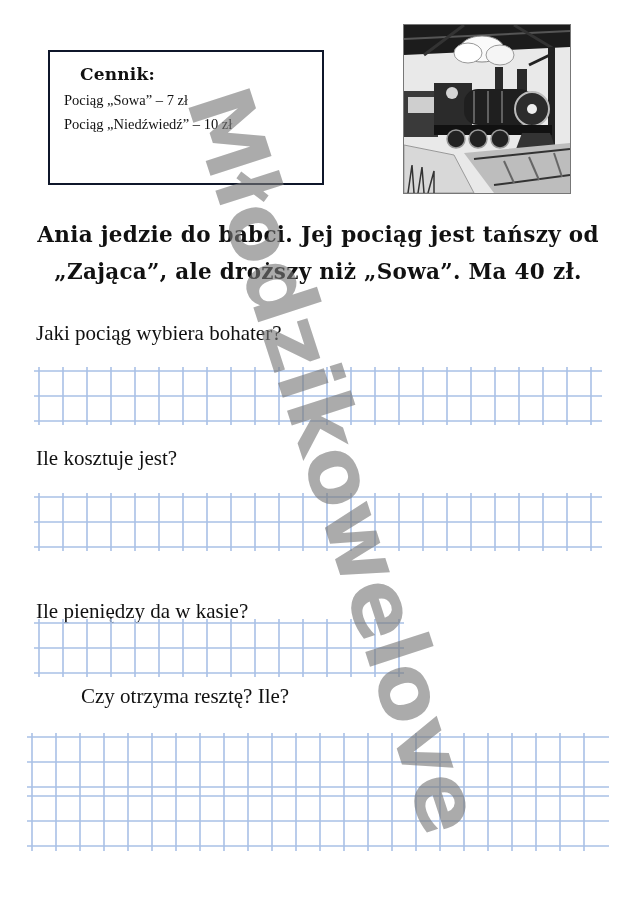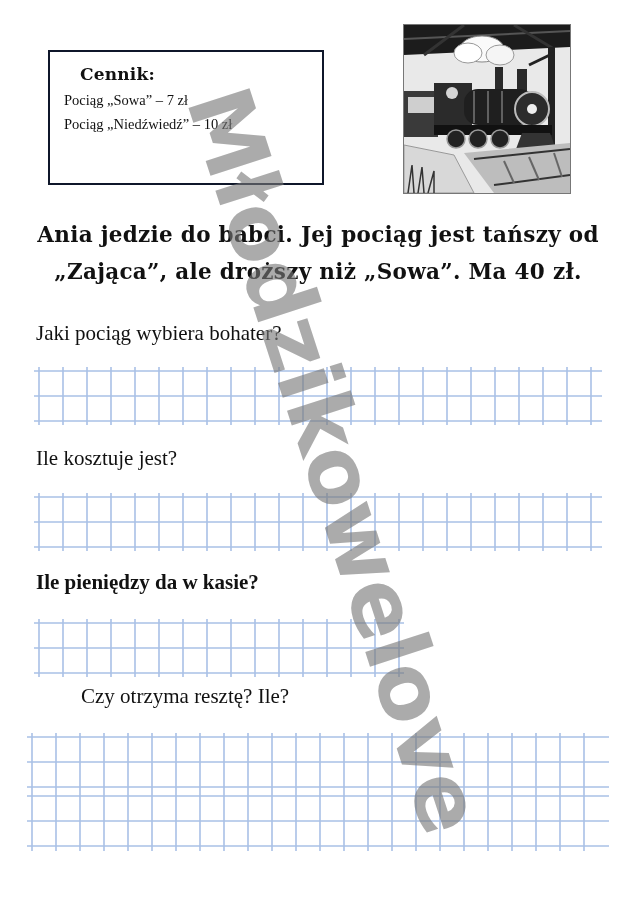--- a/index.html
+++ b/index.html
@@ -241,21 +241,21 @@
         <line x1="437" y1="0" x2="437" y2="58"></line>
         <line x1="461" y1="0" x2="461" y2="58"></line>
         <line x1="485" y1="0" x2="485" y2="58"></line>
         <line x1="509" y1="0" x2="509" y2="58"></line>
         <line x1="533" y1="0" x2="533" y2="58"></line>
         <line x1="557" y1="0" x2="557" y2="58"></line>
     </g>
   </svg>
 </div>
 
-<div class="question" style="top:570px;font-weight:bold;">Ile pieniędzy da w kasie?</div>
+<div class="question" style="top:599px;">Ile pieniędzy da w kasie?</div>
 <div class="grid" style="left:34px; top:619px;">
   <svg width="372" height="60" viewBox="0 0 372 60">
     <g stroke="#a9c0e6" stroke-width="1.6">
       <line x1="0" y1="4" x2="370" y2="4"></line>
       <line x1="0" y1="29" x2="370" y2="29"></line>
       <line x1="0" y1="54" x2="370" y2="54"></line>
     </g>
     <g stroke="#a9c0e6" stroke-width="1.6">
       <line x1="5" y1="0" x2="5" y2="58"></line>
         <line x1="29" y1="0" x2="29" y2="58"></line>

